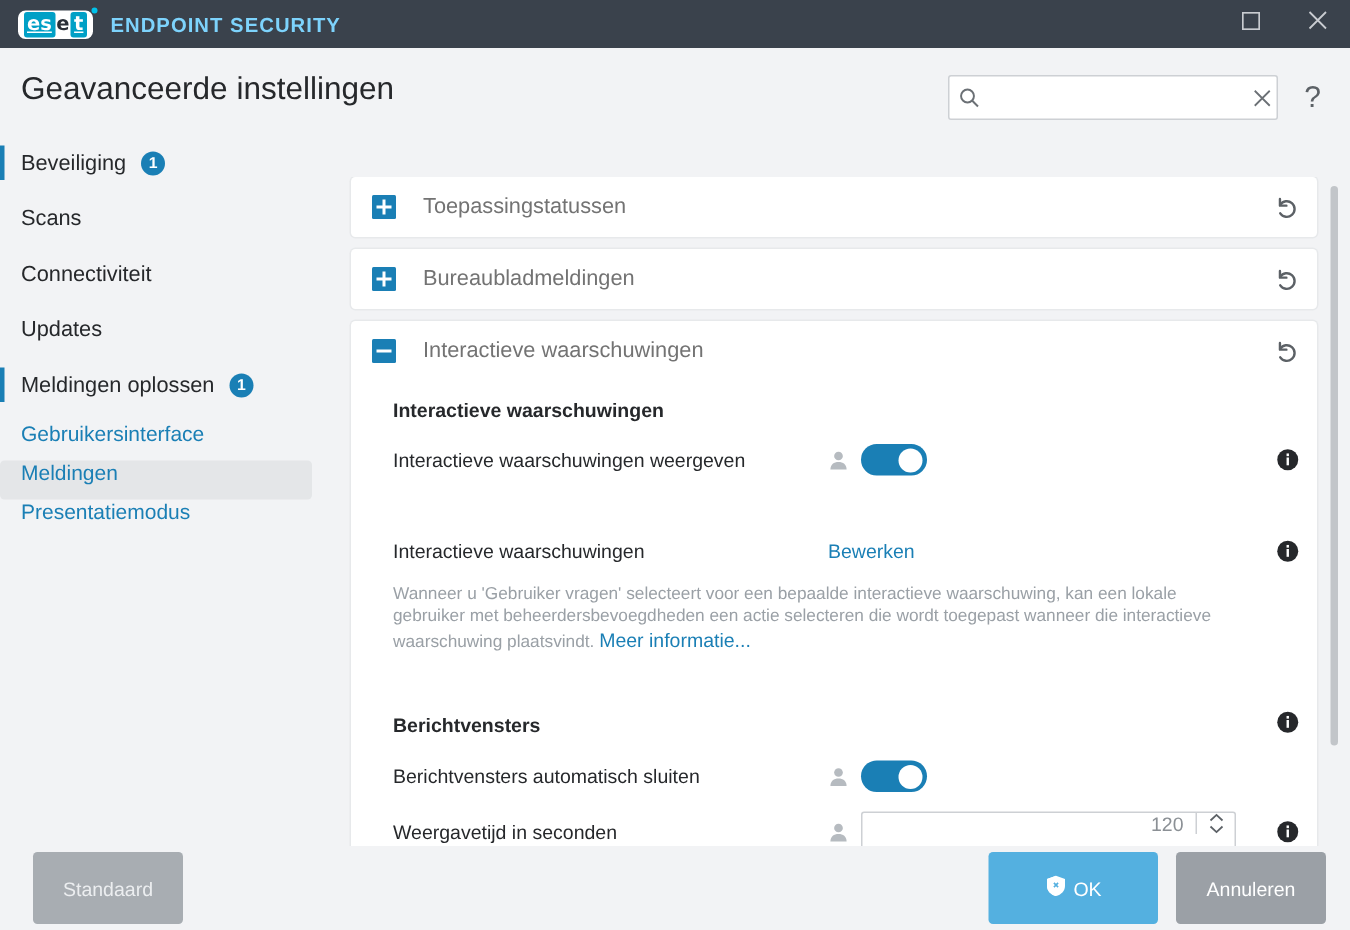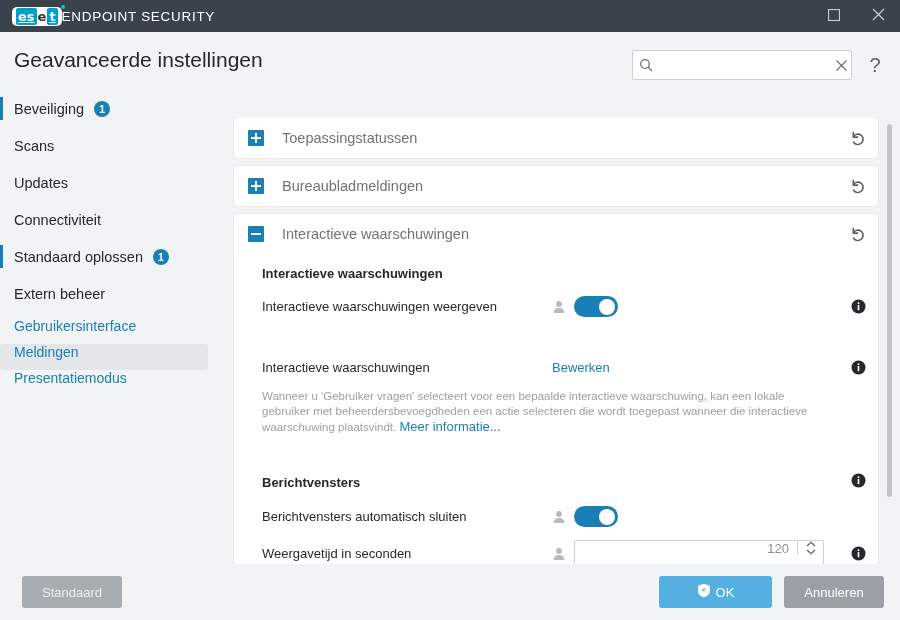--- a/index.html
+++ b/index.html
@@ -32,22 +32,23 @@
   }
   .eset-logo .dk {
     color: #2b3038; font-size: 13px; font-weight: bold; line-height: 15px;
     padding: 1px 1px; font-family: "DejaVu Sans", sans-serif;
   }
   .logo-dot {
     position: absolute; top: -2px; right: -3px;
     width: 4px; height: 4px; border-radius: 50%; background: #00c2ea;
   }
   .app-title {
-    color: #ffffff; font-size: 13.5px; letter-spacing: 0.7px;
-    margin-left: 0;
+    color: #7dd3fc; font-size: 13.5px; letter-spacing: 0.7px;
+    margin-left: 12px;
+    font-weight: bold;
   }
   .win-controls { position: absolute; right: 0; top: 0; height: 32px; display: flex; }
   .win-btn {
     width: 44px; height: 32px; display: flex; align-items: center; justify-content: center;
     color: #c9ccd1;
   }
 
   
   .body-area { display: flex; height: 588px; background: #f2f3f5; }
 
@@ -198,21 +199,21 @@
     position: absolute; top: 0; left: 0; width: 5px; height: 86%;
     background: #c2c5c9; border-radius: 3px;
   }
 
   
   .footer {
     position: absolute; left: 0; right: 0; bottom: 0; height: 56px;
     display: flex; align-items: center;
   }
   .btn {
-    height: 32px; min-width: 100px; border: none; border-radius: 3px;
+    height: 48px; min-width: 100px; border: none; border-radius: 3px;
     font-size: 13px; color: #ffffff; font-family: "Liberation Sans", sans-serif;
     display: flex; align-items: center; justify-content: center; gap: 5px;
   }
   .btn.gray { background: #9ba0a6; }
   .btn.gray.disabled { background: #a8adb2; color: #eceef0; }
   .btn.primary { background: #54b0e0; }
   .footer-left { position: absolute; left: 22px; }
   .footer-right { position: absolute; right: 16px; display: flex; gap: 12px; margin-left: 28px; }
   .btn.primary { width: 113px; }
   .btn.wide { width: 100px; }
@@ -259,36 +260,33 @@
         <span class="mark"></span>
         <span>Beveiliging</span>
         <span class="badge">1</span>
       </div>
 
       <div class="nav-item">
         <span>Scans</span>
       </div>
 
       <div class="nav-item">
+        <span>Connectiviteit</span>
+      </div>
+
+      <div class="nav-item">
         <span>Updates</span>
-      </div>
-
-      <div class="nav-item">
-        <span>Connectiviteit</span>
       </div>
 
       <div class="nav-item">
         <span class="mark"></span>
-        <span>Standaard oplossen</span>
+        <span>Meldingen oplossen</span>
         <span class="badge">1</span>
       </div>
 
-      <div class="nav-item">
-        <span>Extern beheer</span>
-      </div>
 
       <div style="height:6px"></div>
 
       <div class="nav-sub">
         <span>Gebruikersinterface</span>
       </div>
       <div class="nav-sub active">
         <span>Meldingen</span>
       </div>
       <div class="nav-sub">

